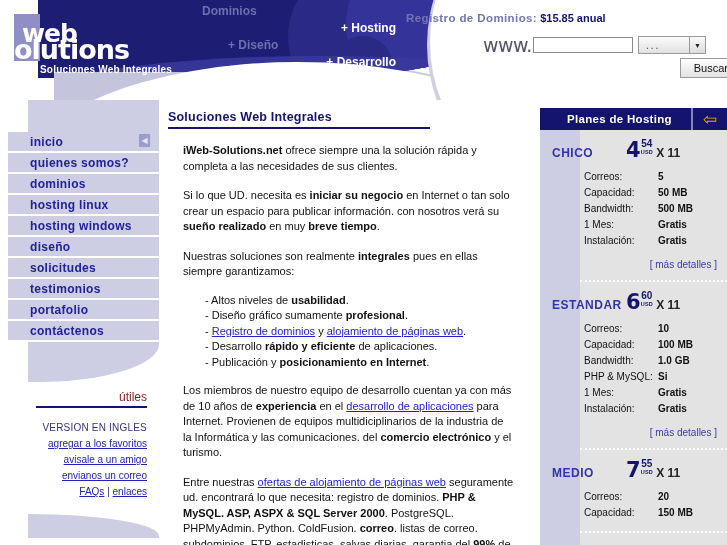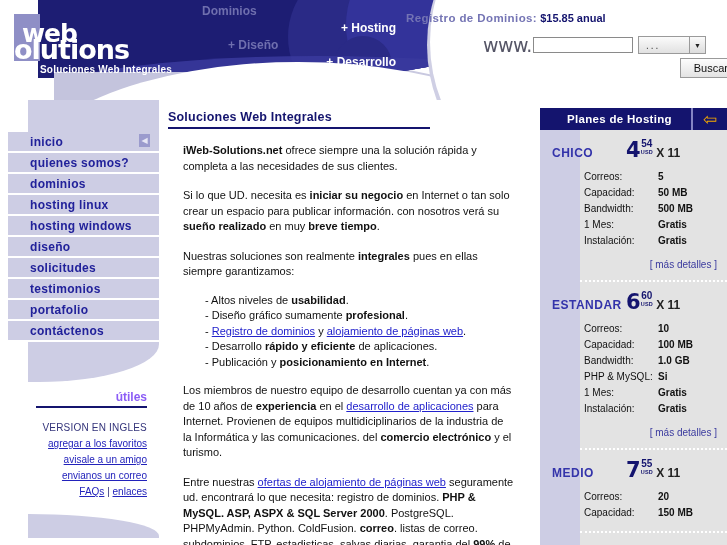--- a/index.html
+++ b/index.html
@@ -283,23 +283,23 @@
   .side-bot {
     position: absolute;
     left: 20px; top: 0;
     width: 131px; height: 40px;
     background: #cdcde4;
     border-bottom-right-radius: 120px 38px;
   }
   #utiles-title {
     text-align: right;
     padding-right: 12px;
-    color: #8b5cf6;
+    color: #7f1d1d;
     font-size: 12px;
-    font-weight: bold;
+    font-weight: normal;
   }
   #utiles-rule {
     margin: 2px 12px 0 28px;
     height: 2px;
     background: #14146e;
   }
   #utiles-list {
     text-align: right;
     padding: 12px 12px 0 0;
   }

